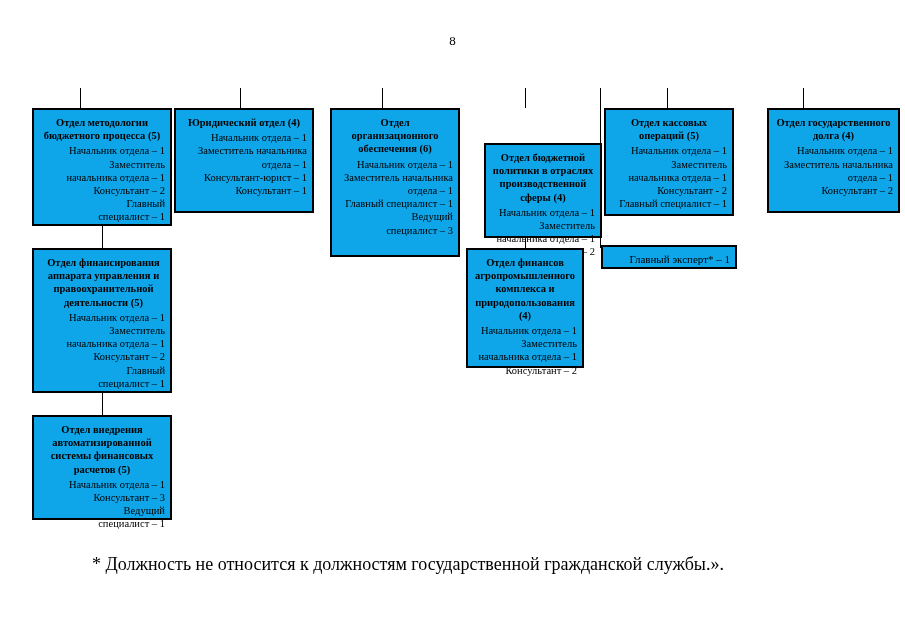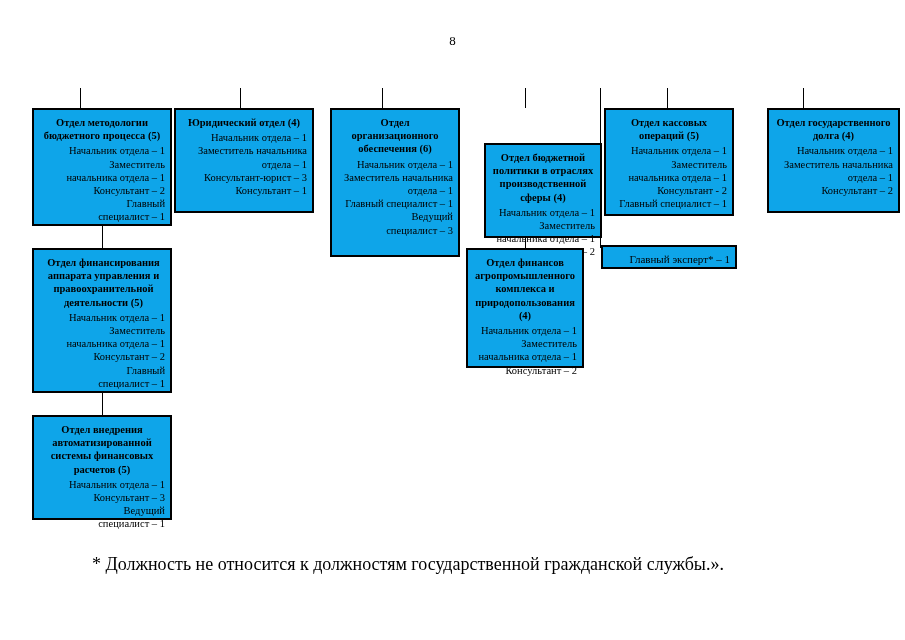--- a/index.html
+++ b/index.html
@@ -125,21 +125,21 @@
       <li>специалист – 1</li>
     </ul>
   </div>
 
   <div class="box" style="left:174px; top:108px; width:140px; height:105px;">
     <div class="box-title">Юридический отдел (4)</div>
     <ul class="box-list">
       <li>Начальник отдела – 1</li>
       <li>Заместитель начальника</li>
       <li>отдела – 1</li>
-      <li>Консультант-юрист – 3</li>
+      <li>Консультант-юрист – 1</li>
       <li>Консультант – 1</li>
     </ul>
   </div>
 
   <div class="box" style="left:330px; top:108px; width:130px; height:149px;">
     <div class="box-title">Отдел организационного обеспечения (6)</div>
     <ul class="box-list">
       <li>Начальник отдела – 1</li>
       <li>Заместитель начальника</li>
       <li>отдела – 1</li>

